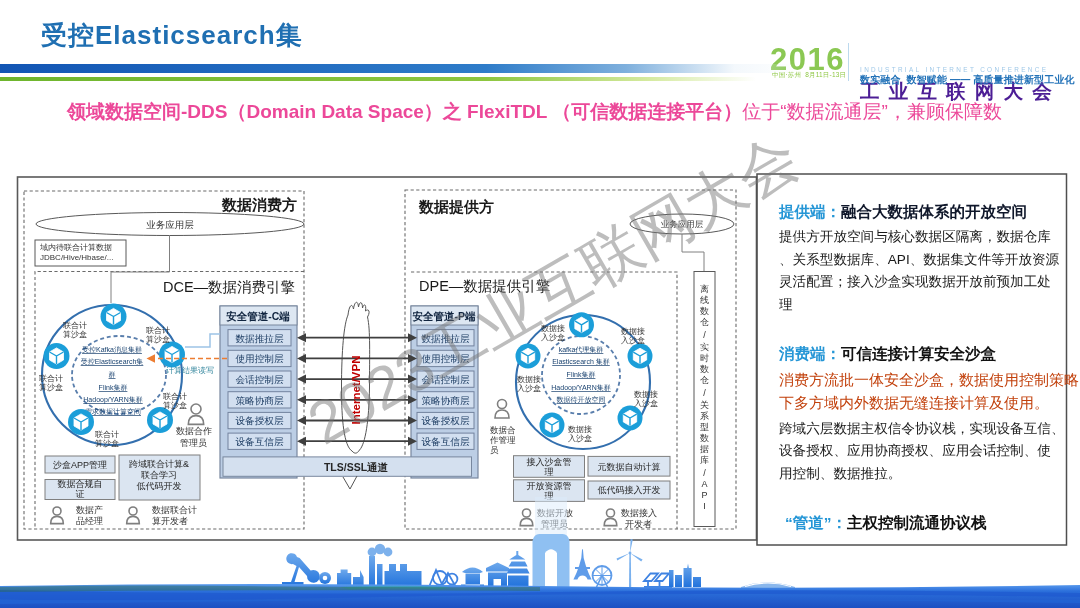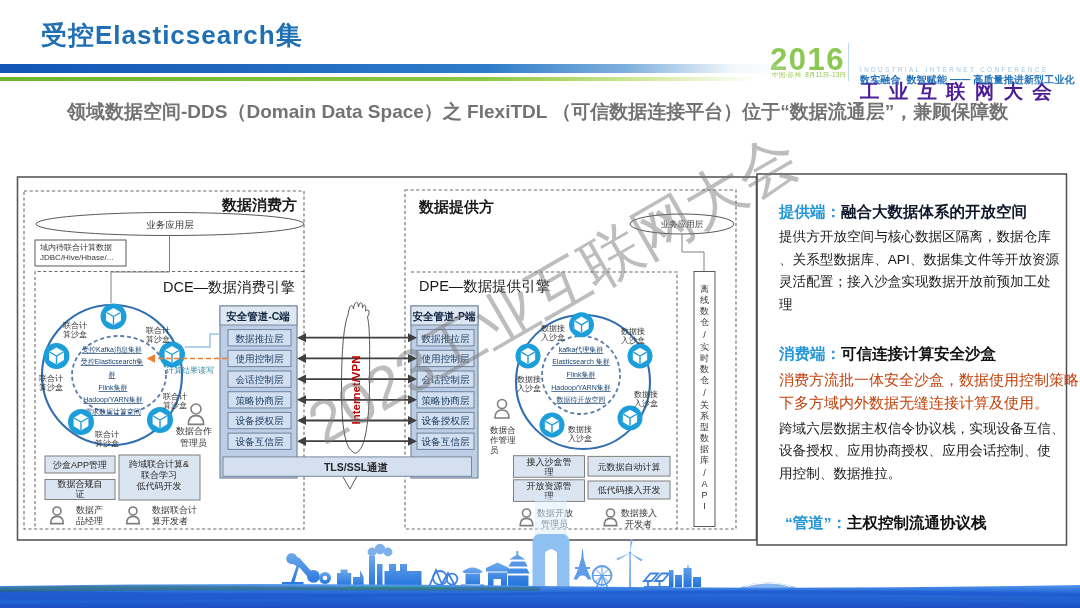--- a/index.html
+++ b/index.html
@@ -18,21 +18,21 @@
   <div class="abs" style="left:78px;top:1px;width:1px;height:38px;background:#bcd9ee;"></div>
   <div class="abs" style="left:90px;top:4px;font-size:19.5px;font-weight:bold;color:#4c1d95;letter-spacing:9.2px;margin-top:32px;">工业互联网大会</div>
   <div class="abs" style="left:90px;top:24px;font-size:6.4px;color:#9fc8e8;letter-spacing:2.35px;">INDUSTRIAL INTERNET CONFERENCE</div>
   <div class="abs" style="left:90px;top:30.5px;font-size:10px;font-weight:bold;color:#2272b8;letter-spacing:0.15px;">数实融合&nbsp; 数智赋能 —— 高质量推进新型工业化</div>
 </div>
 
 <div class="abs" style="left:0;top:64px;width:1080px;height:9px;background:linear-gradient(90deg,#1255b4,#2e7cc9 45%,#7fb0dd 58%,rgba(232,241,249,0.5) 68%,rgba(255,255,255,0) 74%);"></div>
 
 <div class="abs" style="left:0;top:77px;width:1080px;height:4px;background:linear-gradient(90deg,#6eb52d,#8dc63f 45%,#d5ea9f 60%,rgba(255,255,255,0) 70%);"></div>
 
-<div class="abs" style="left:30px;top:96px;width:1040px;font-size:19px;line-height:31px;color:#737373;white-space:nowrap;font-weight:bold;">
+<div class="abs" style="left:30px;top:96px;width:1040px;font-size:19px;line-height:31px;color:#ec4899;white-space:nowrap;">
 <div><span style="margin-left:37px;"></span><b>领域数据空间-DDS（Domain Data Space）之 FlexiTDL （可信数据连接平台）</b>位于“数据流通层”，兼顾保障数</div>
 </div>
 
 <svg class="abs" style="left:0;top:0;" width="1080" height="608" viewBox="0 0 1080 608">
 
   <rect x="17.5" y="177" width="739" height="363" fill="none" stroke="#595959" stroke-width="1.6"></rect>
 
   <rect x="24" y="191" width="280" height="338" fill="none" stroke="#6a6a6a" stroke-width="1.1" stroke-dasharray="3.2 2.4"></rect>
 
   <text x="222" y="210" font-size="15" fill="#1a1a1a" font-weight="700">数据消费方</text>

